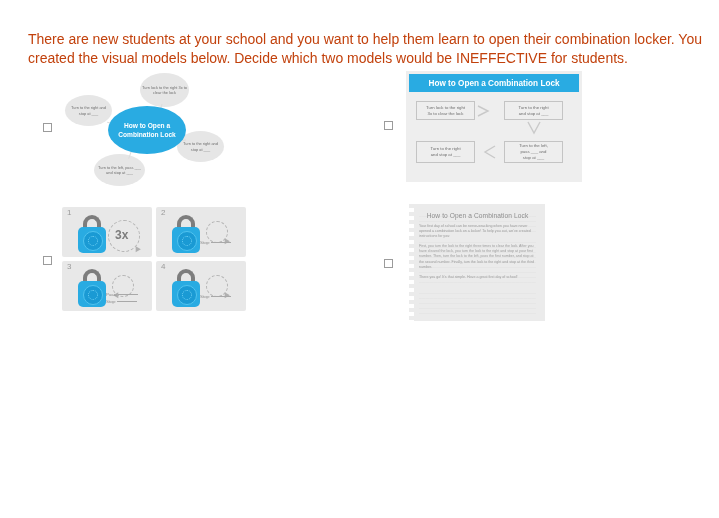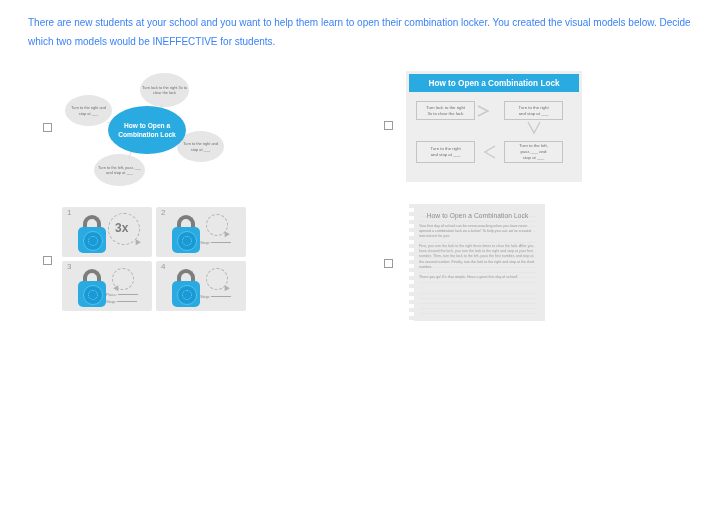--- a/index.html
+++ b/index.html
@@ -13,25 +13,25 @@
     position: relative;
     font-family: "Liberation Sans", sans-serif;
     color: #4a4a4a;
     overflow: hidden;
   }
 
   
   #prompt {
     position: absolute;
     left: 28px;
-    top: 13px;
+    top: 30px;
     width: 676px;
-    font-size: 10px;
+    font-size: 14px;
     line-height: 19px;
-    color: #3b82f6;
+    color: #c2410c;
   }
 
   
   .opt-checkbox {
     position: absolute;
     width: 9px;
     height: 9px;
     border: 1.5px solid #9b9b9b;
     background: #ffffff;
     box-sizing: border-box;
@@ -180,21 +180,21 @@
     top: 4px;
     width: 10px;
     height: 10px;
     border-radius: 50%;
     border: 1px dotted #6fd0f5;
     box-sizing: border-box;
   }
   .arrow-wrap {
     position: absolute;
     right: 4px;
-    top: 5px;
+    top: 12px;
     width: 44px;
     height: 42px;
     text-align: right;
   }
   .arrow-circ {
     position: absolute;
     left: 8px;
     top: 2px;
     width: 22px;
     height: 22px;

